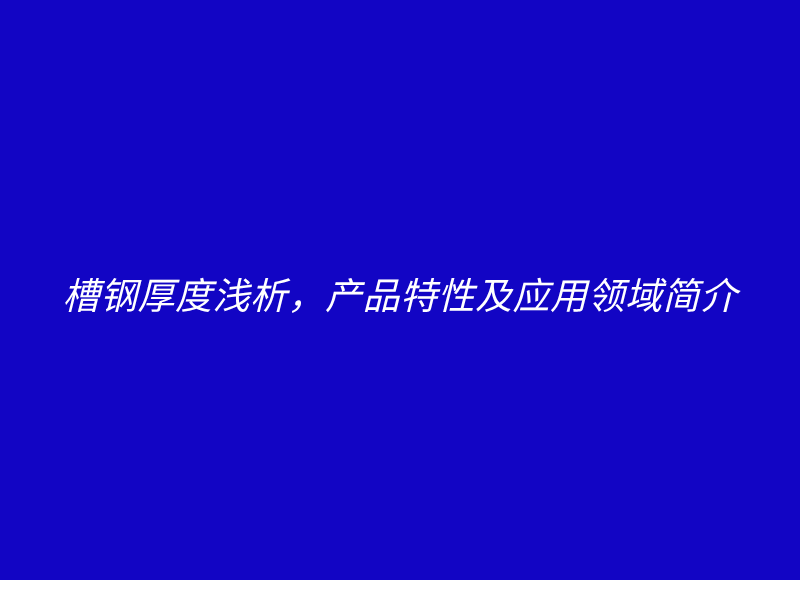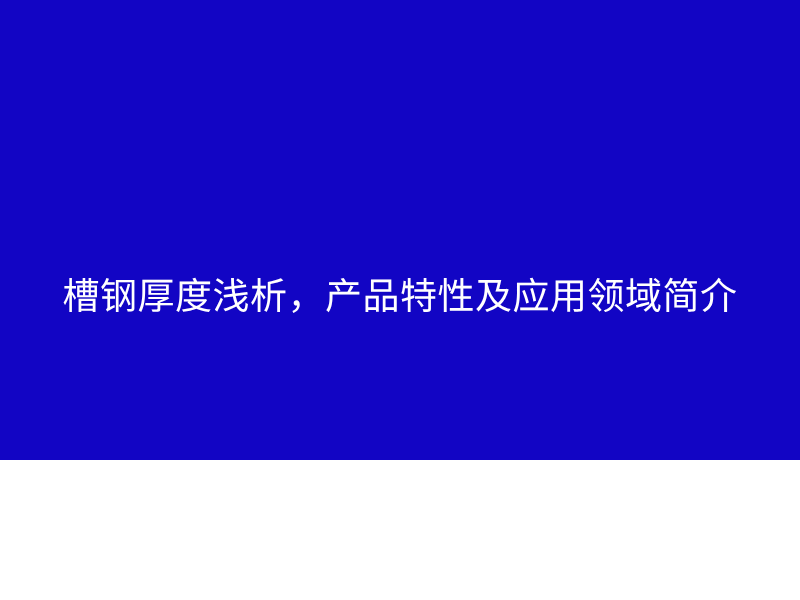--- a/index.html
+++ b/index.html
@@ -13,27 +13,28 @@
     height: 600px;
     overflow: hidden;
     font-family: "DejaVu Sans", "Liberation Sans", sans-serif;
   }
 
   
   .slide {
     position: relative;
     box-sizing: border-box;
     width: 800px;
-    height: 460px;
+    height: 580px;
     background-color: #1205c4;   
     display: flex;
     flex-direction: column;
     align-items: center;
     justify-content: center;
     user-select: none;
+    font-style: italic;
   }
 
   
   .headline-block {
     position: absolute;
     left: 0;
     right: 0;
     top: 297px;
     transform: translateY(-50%);
     text-align: center;

